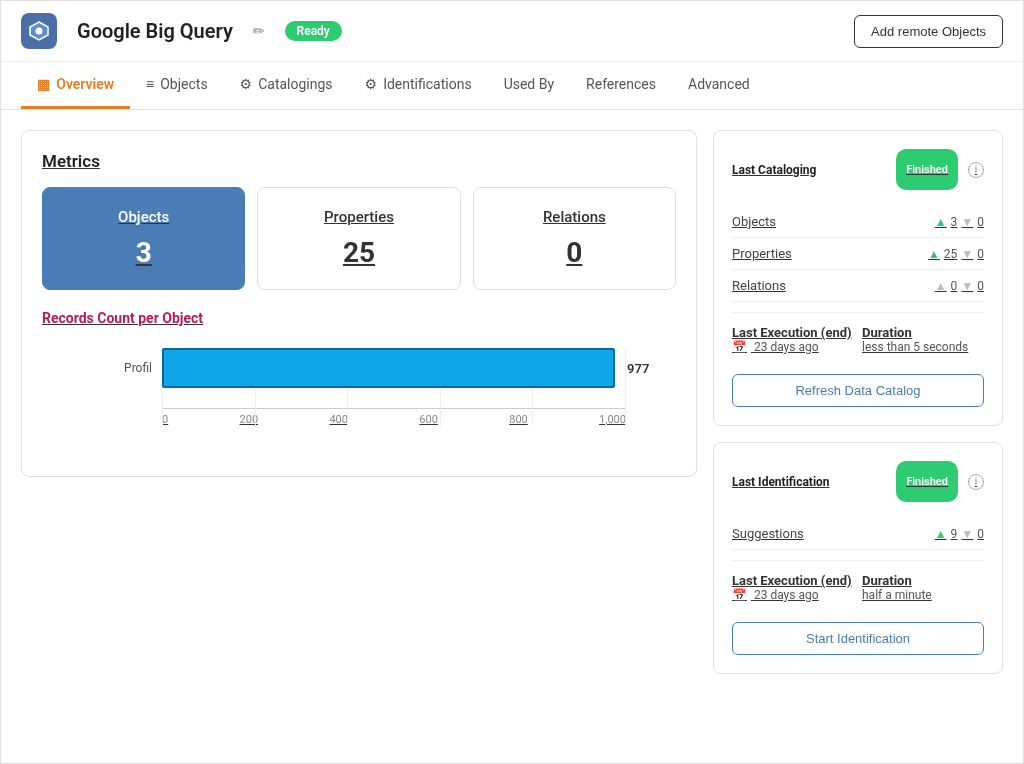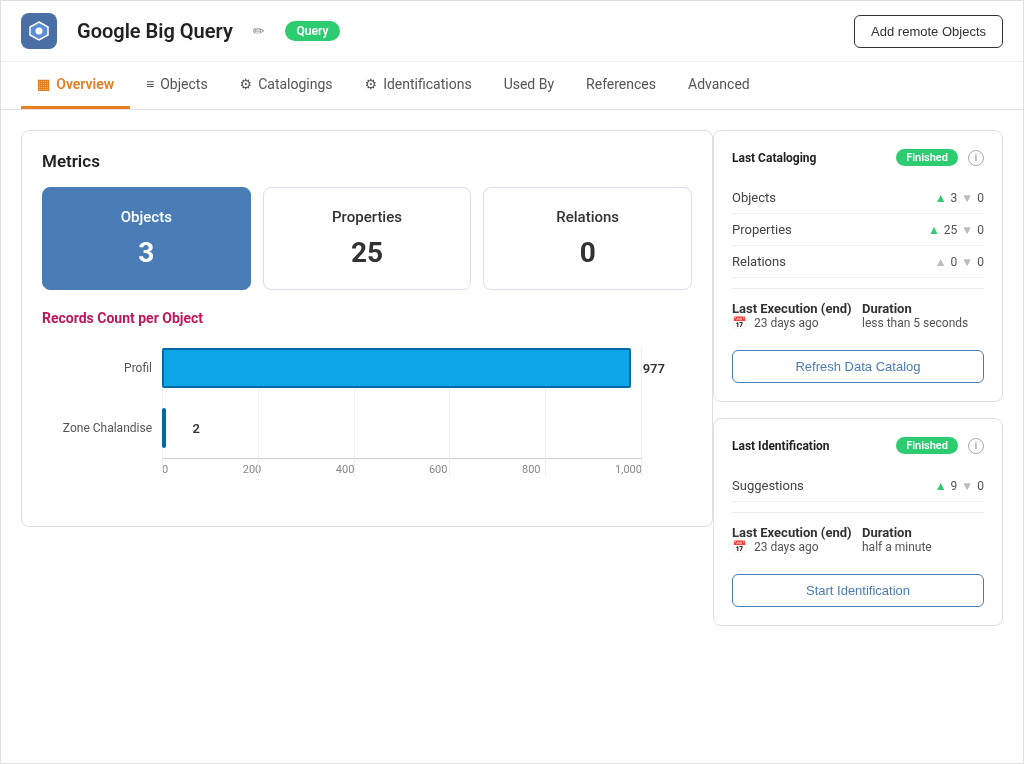--- a/index.html
+++ b/index.html
@@ -95,22 +95,24 @@
     .nav-tab.active {
       color: #e67e22;
       border-bottom: 3px solid #e67e22;
       font-weight: 600;
     }
     .tab-icon { font-size: 14px; }
 
     
     .main-content {
       display: flex;
+      gap: 16px;
       padding: 20px;
       flex: 1;
+      text-decoration: underline;
     }
     .left-panel {
       flex: 1;
       display: flex;
       flex-direction: column;
       gap: 16px;
     }
     .right-panel {
       width: 290px;
       display: flex;
@@ -222,21 +224,21 @@
     .right-card-title {
       font-size: 12px;
       font-weight: 700;
       color: #222;
       flex: 1;
     }
     .finished-badge {
       background: #2ecc71;
       color: #fff;
       border-radius: 10px;
-      padding: 2px 10px;
+      padding: 14px 10px;
       font-size: 11px;
       font-weight: 600;
     }
     .info-icon {
       width: 16px;
       height: 16px;
       border-radius: 50%;
       border: 1px solid #aaa;
       color: #888;
       font-size: 10px;
@@ -303,21 +305,21 @@
   <div class="header">
     <div class="header-left">
       <div class="logo-icon">
         <svg width="22" height="22" viewBox="0 0 22 22" fill="none">
           <polygon points="11,2 20,7 20,15 11,20 2,15 2,7" fill="#5b8ed6" stroke="#fff" stroke-width="1.5"></polygon>
           <circle cx="11" cy="11" r="3.5" fill="#fff"></circle>
         </svg>
       </div>
       <span class="app-title">Google Big Query</span>
       <span class="edit-icon">✏</span>
-      <span class="status-badge">Query</span>
+      <span class="status-badge">Ready</span>
     </div>
     <button class="add-remote-btn">Add remote Objects</button>
   </div>
 
   <nav class="nav-tabs">
     <div class="nav-tab active">
       <span class="tab-icon">▦</span>
       <span>Overview</span>
     </div>
     <div class="nav-tab">
@@ -379,28 +381,20 @@
           <div class="chart-bar-row">
             <span class="chart-label">Profil</span>
             <div class="chart-bar-container">
               <div class="chart-bar" style="width: 97.7%;">
                 <span class="chart-bar-value">977</span>
               </div>
             </div>
           </div>
 
 
-          <div class="chart-bar-row" style="margin-bottom:10px;">
-            <span class="chart-label">Zone Chalandise</span>
-            <div class="chart-bar-container">
-              <div class="chart-bar" style="width: 0.2%;">
-                <span class="chart-bar-value">2</span>
-              </div>
-            </div>
-          </div>
 
           <div style="display:flex; justify-content:space-between; border-top:1px solid #ccc; padding-top:4px; margin-top:0;">
             <span class="axis-label">0</span>
             <span class="axis-label">200</span>
             <span class="axis-label">400</span>
             <span class="axis-label">600</span>
             <span class="axis-label">800</span>
             <span class="axis-label">1,000</span>
           </div>
         </div>

